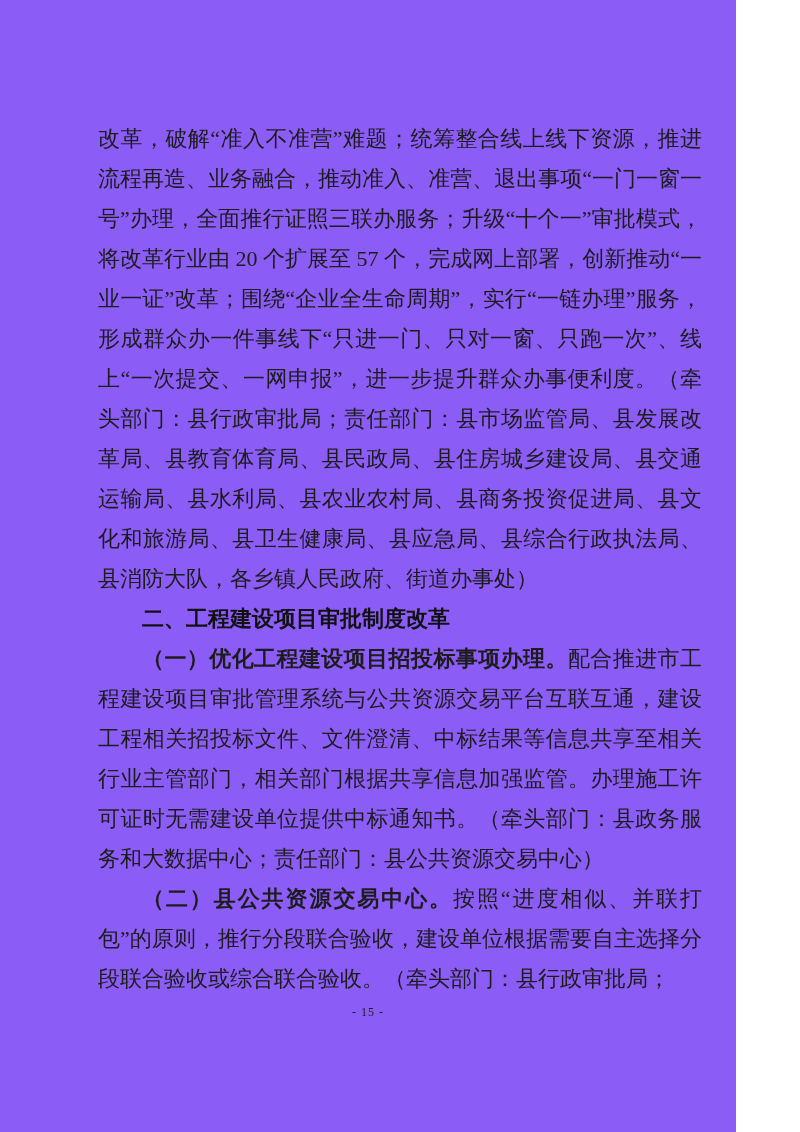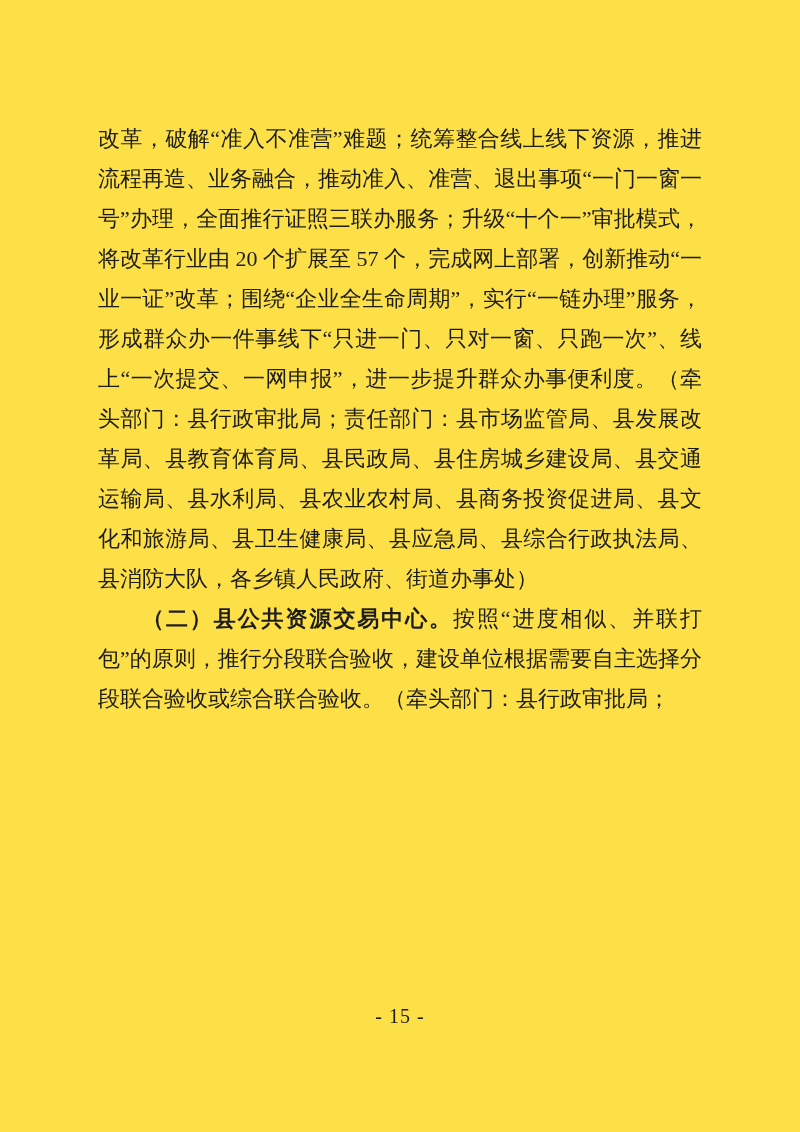--- a/index.html
+++ b/index.html
@@ -2,23 +2,23 @@
 <html><head>
 <meta charset="utf-8">
 <style>
   html, body {
     margin: 0;
     padding: 0;
     background: #ffffff;
   }
   .page {
     position: relative;
-    width: 800px;
+    width: 736px;
     height: 1132px;
-    background: #fde047;
+    background: #8b5cf6;
     color: #1c1c1c;
     font-family: "Liberation Serif", serif;
     overflow: hidden;
   }
   .content {
     position: absolute;
     left: 98px;
     top: 119px;
     width: 604px;
     font-size: 22px;
@@ -41,28 +41,30 @@
   }
   .lead {
     font-weight: bold;
   }
   .page-number {
     position: absolute;
     left: 0;
     right: 0;
     top: 1005px;
     text-align: center;
-    font-size: 20px;
+    font-size: 12px;
     letter-spacing: 1px;
     color: #1c1c1c;
     font-family: "Liberation Serif", serif;
   }
 </style>
 </head>
 <body>
 
 <div class="page">
   <div class="content">
     <p>改革，破解“准入不准营”难题；统筹整合线上线下资源，推进流程再造、业务融合，推动准入、准营、退出事项“一门一窗一号”办理，全面推行证照三联办服务；升级“十个一”审批模式，将改革行业由 20 个扩展至 57 个，完成网上部署，创新推动“一业一证”改革；围绕“企业全生命周期”，实行“一链办理”服务，形成群众办一件事线下“只进一门、只对一窗、只跑一次”、线上“一次提交、一网申报”，进一步提升群众办事便利度。（牵头部门：县行政审批局；责任部门：县市场监管局、县发展改革局、县教育体育局、县民政局、县住房城乡建设局、县交通运输局、县水利局、县农业农村局、县商务投资促进局、县文化和旅游局、县卫生健康局、县应急局、县综合行政执法局、县消防大队，各乡镇人民政府、街道办事处）</p>
+    <p class="section-heading">二、工程建设项目审批制度改革</p>
+    <p class="indent"><span class="lead">（一）优化工程建设项目招投标事项办理。</span><span>配合推进市工程建设项目审批管理系统与公共资源交易平台互联互通，建设工程相关招投标文件、文件澄清、中标结果等信息共享至相关行业主管部门，相关部门根据共享信息加强监管。办理施工许可证时无需建设单位提供中标通知书。（牵头部门：县政务服务和大数据中心；责任部门：县公共资源交易中心）</span></p>
     <p class="indent"><span class="lead">（二）县公共资源交易中心。</span><span>按照“进度相似、并联打包”的原则，推行分段联合验收，建设单位根据需要自主选择分段联合验收或综合联合验收。（牵头部门：县行政审批局；</span></p>
   </div>
   <div class="page-number">- 15 -</div>
 </div>
 
 </body></html>

